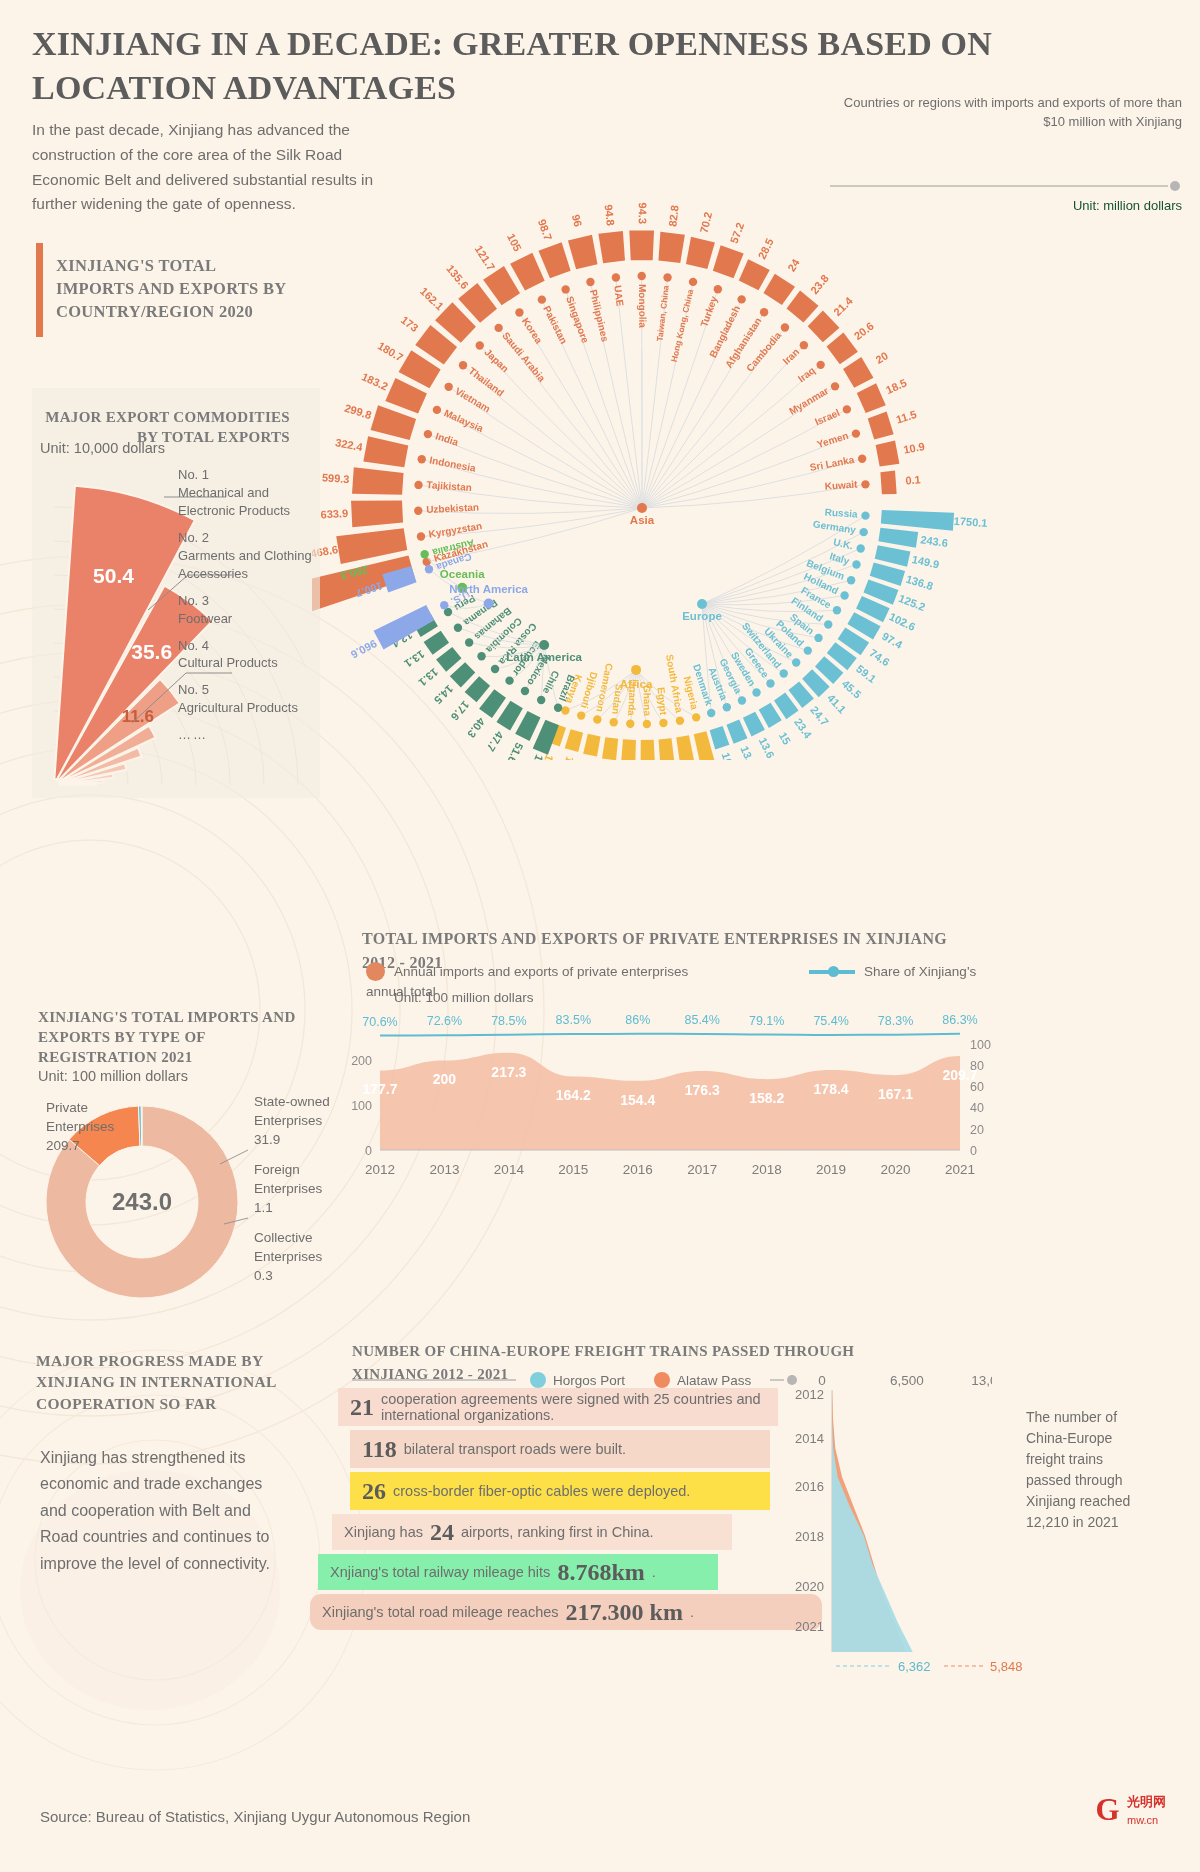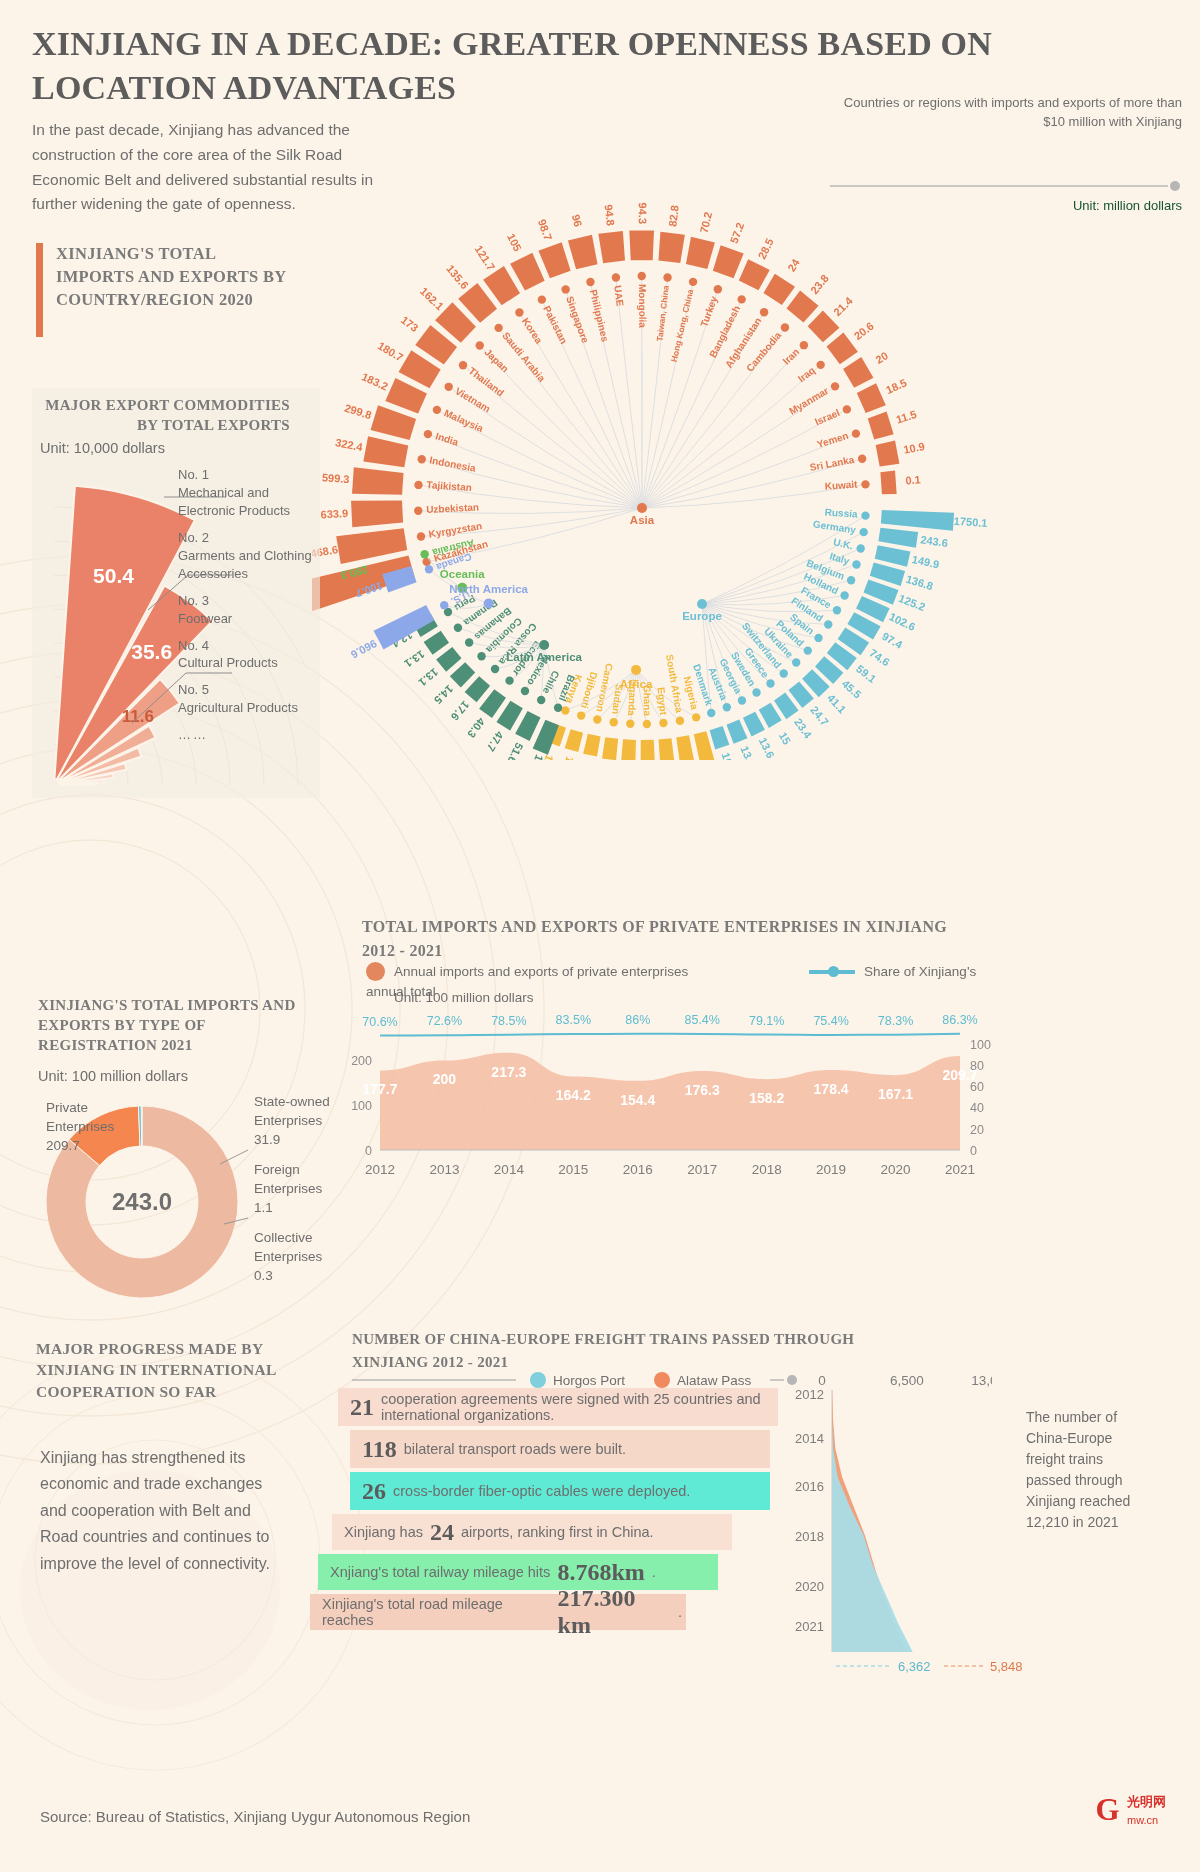--- a/index.html
+++ b/index.html
@@ -32,21 +32,21 @@
   .legend-note {
     position:absolute; right:18px; top:94px; width:356px;
     text-align:right; font-size:13px; line-height:1.45; color:#6e6e6e;
   }
   .legend-rule { position:absolute; right:18px; top:180px; width:352px; height:12px; }
   .legend-unit { position:absolute; right:18px; top:198px; width:356px; text-align:right; font-size:13px; color:#14532d; }
 
   
   .sec-head {
     font-family:"Liberation Serif", serif; font-weight:bold;
-    color:#7a7a7a; text-transform:uppercase; letter-spacing:0.3px;
+    color:#7a7a7a; text-transform:uppercase; letter-spacing:0.3px;margin-top:12px;
   }
   .bar-mark { position:absolute; width:7px; background:#e2784e; }
 
   .h-country { position:absolute; left:56px; top:243px; width:240px; font-size:16.5px; line-height:1.38; }
 
   .panel-commodities {
     position:absolute; left:32px; top:388px; width:288px; height:410px;
     background:rgba(242,236,224,0.62);
   }
   .h-comm { position:absolute; left:40px; top:396px; width:250px; font-size:15px; line-height:1.32;text-align:right; }
@@ -653,35 +653,35 @@
 
   <div class="facts" id="facts">
       <div class="fact" style="background: rgb(247, 220, 207); width: 440px; margin-left: 28px; height: 38px;">
         <b>21</b>
         <span class="num-post">cooperation agreements were signed with 25 countries and international organizations.</span>
       </div>
       <div class="fact" style="background: rgb(246, 216, 201); width: 420px; margin-left: 40px; height: 38px;">
         <b>118</b>
         <span class="num-post">bilateral transport roads were built.</span>
       </div>
-      <div class="fact" style="background: #5eead4; width: 420px; margin-left: 40px; height: 38px;">
+      <div class="fact" style="background: #fde047; width: 420px; margin-left: 40px; height: 38px;">
         <b>26</b>
         <span class="num-post">cross-border fiber-optic cables were deployed.</span>
       </div>
       <div class="fact" style="background: rgb(248, 224, 211); width: 400px; margin-left: 22px; height: 36px;">
         <span class="num-pre">Xinjiang has</span>
         <b>24</b>
         <span class="num-post">airports, ranking first in China.</span>
       </div>
       <div class="fact" style="background: #86efac; width: 400px; margin-left: 8px; height: 36px;">
         <span class="num-pre">Xnjiang's total railway mileage hits</span>
         <b>8.768km</b>
         <span class="num-post">.</span>
       </div>
-      <div class="fact" style="background: rgb(245, 207, 189); width: 376px; margin-left: 0px; height: 36px;">
+      <div class="fact" style="background: rgb(245, 207, 189); width: 512px; margin-left: 0px; height: 36px; border-radius: 11px;">
         <span class="num-pre">Xinjiang's total road mileage reaches</span>
         <b>217.300 km</b>
         <span class="num-post">.</span>
       </div>
     </div>
 
   <svg id="trainchart" style="position:absolute; left:790px; top:1380px;" width="400" height="320" viewBox="0 0 400 320">
       <text x="34" y="19" fill="#7d7d7d" font-size="13" text-anchor="end">2012</text>
       <text x="34" y="63" fill="#7d7d7d" font-size="13" text-anchor="end">2014</text>
       <text x="34" y="111" fill="#7d7d7d" font-size="13" text-anchor="end">2016</text>

